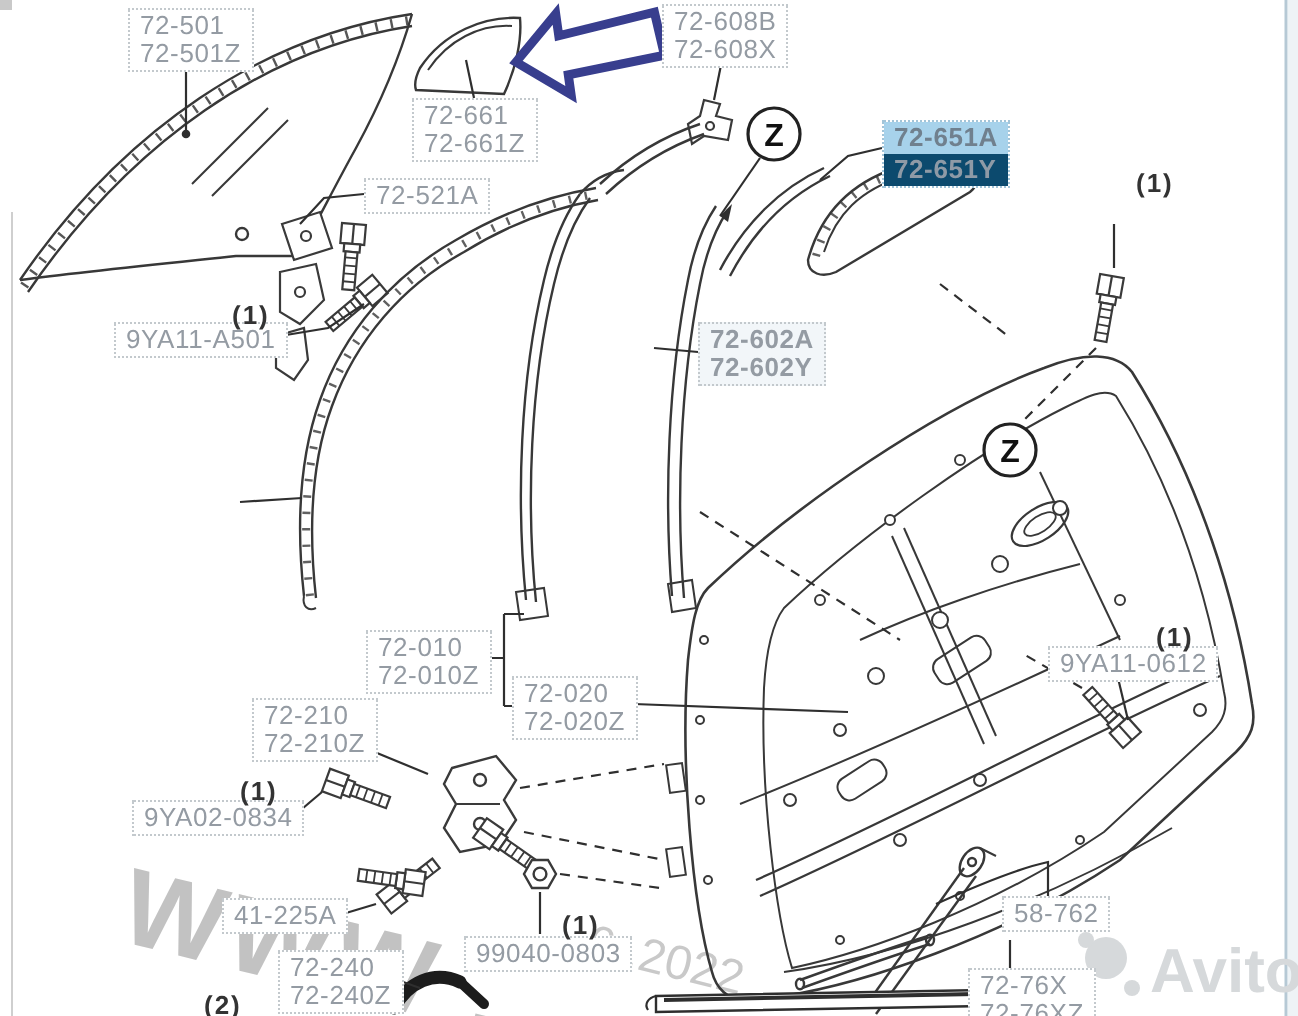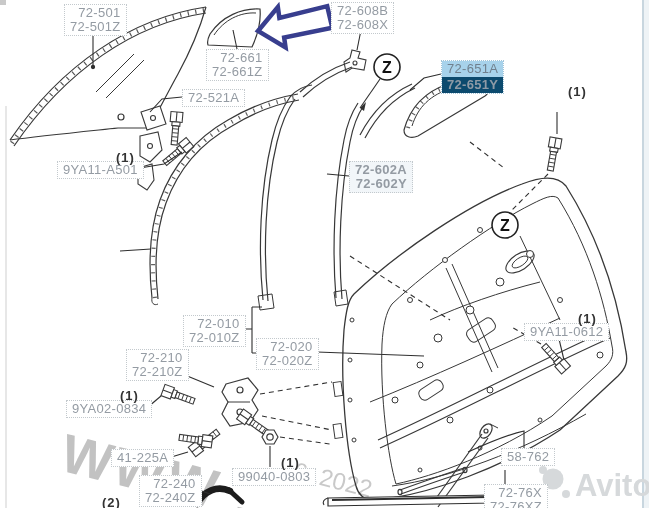--- a/index.html
+++ b/index.html
@@ -3,26 +3,26 @@
 <meta charset="utf-8">
 <style>
   html,body{margin:0;padding:0;background:#fff;}
   .stage{
     position:relative;width:649px;height:508px;background:#ffffff;overflow:hidden;
     font-family:"Liberation Sans", sans-serif;
   }
   .stage svg{position:absolute;left:0;top:0;}
   .plbl{
     position:absolute;border:1px dotted #c3c9cd;background:#ffffff;color:#949ba3;
-    font-size:13px;line-height:14px;padding:1px 5px;text-align:right;white-space:nowrap;
+    font-size:13px;line-height:14px;padding:1px 5px;text-align:left;white-space:nowrap;
     letter-spacing:.3px;z-index:5;
   }
   .plbl.hlbox{padding:0;border-color:#a2c4d8;}
   .plbl.hlbox span{display:block;padding:1px 5px;}
-  .hl1{background:#a7d2eb;color:#70808e;}
+  .hl1{background:#a7d2eb;color:#70808e;font-weight:bold;}
   .hl2{background:#0c4a6e;color:#8e9aa6;font-weight:bold;}
   .tint{background:#f2f6f9;font-weight:bold;}
   .cnt{
     position:absolute;color:#333;font-size:13px;font-weight:600;letter-spacing:1px;z-index:6;
     white-space:nowrap;
   }
 </style>
 </head>
 <body>
 

